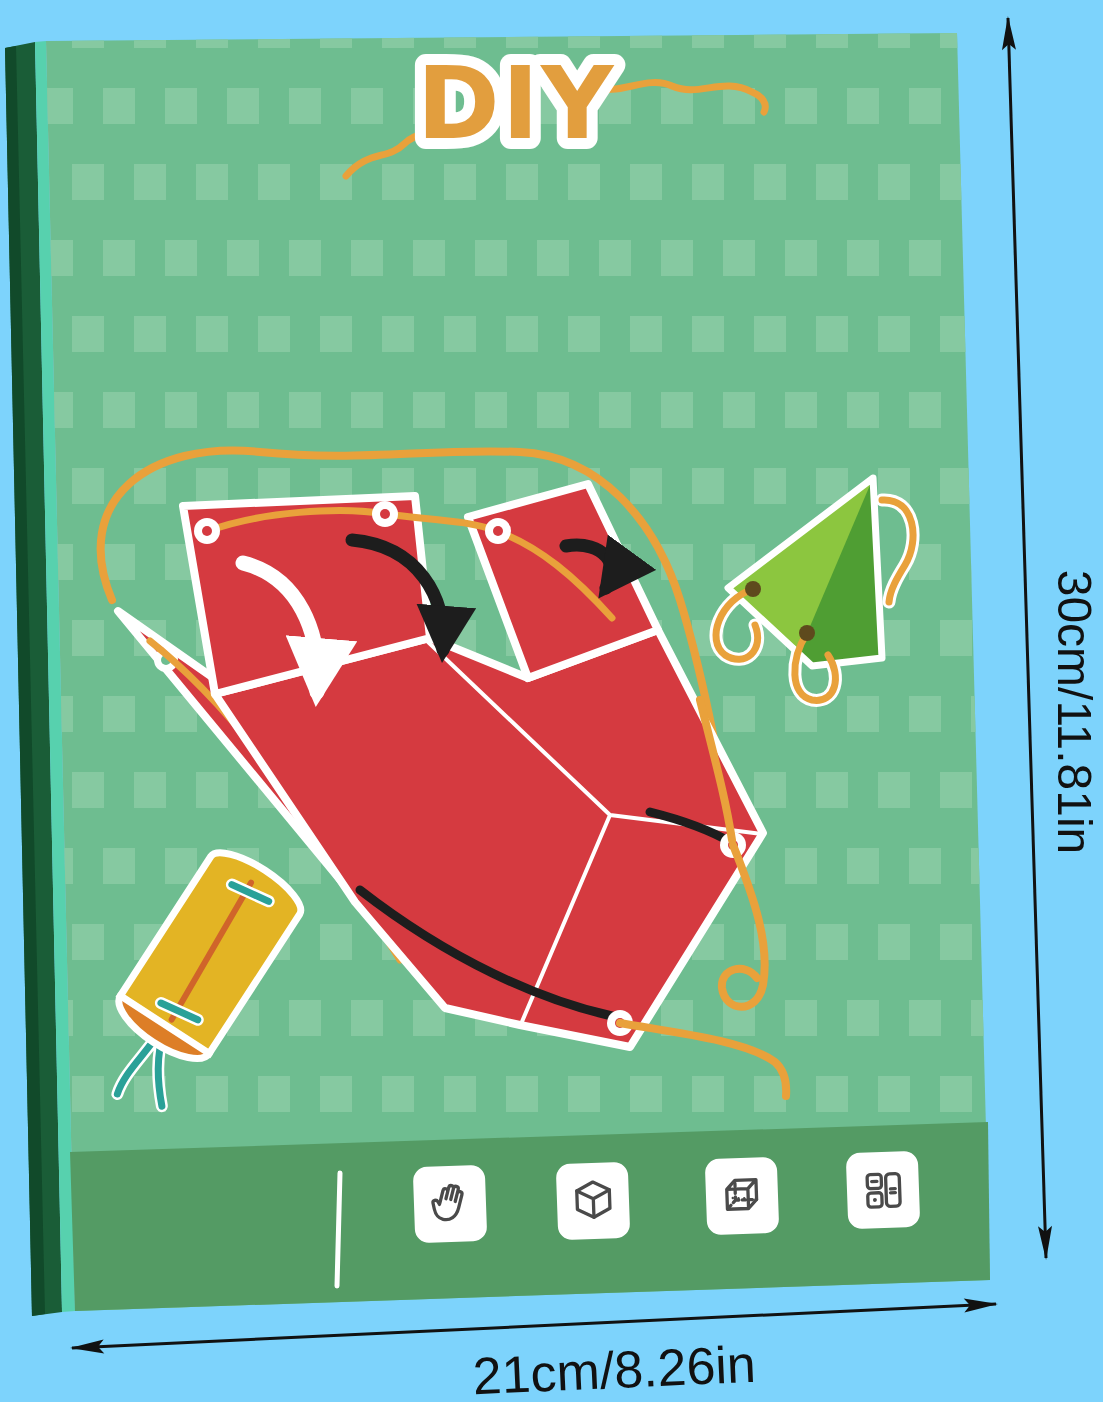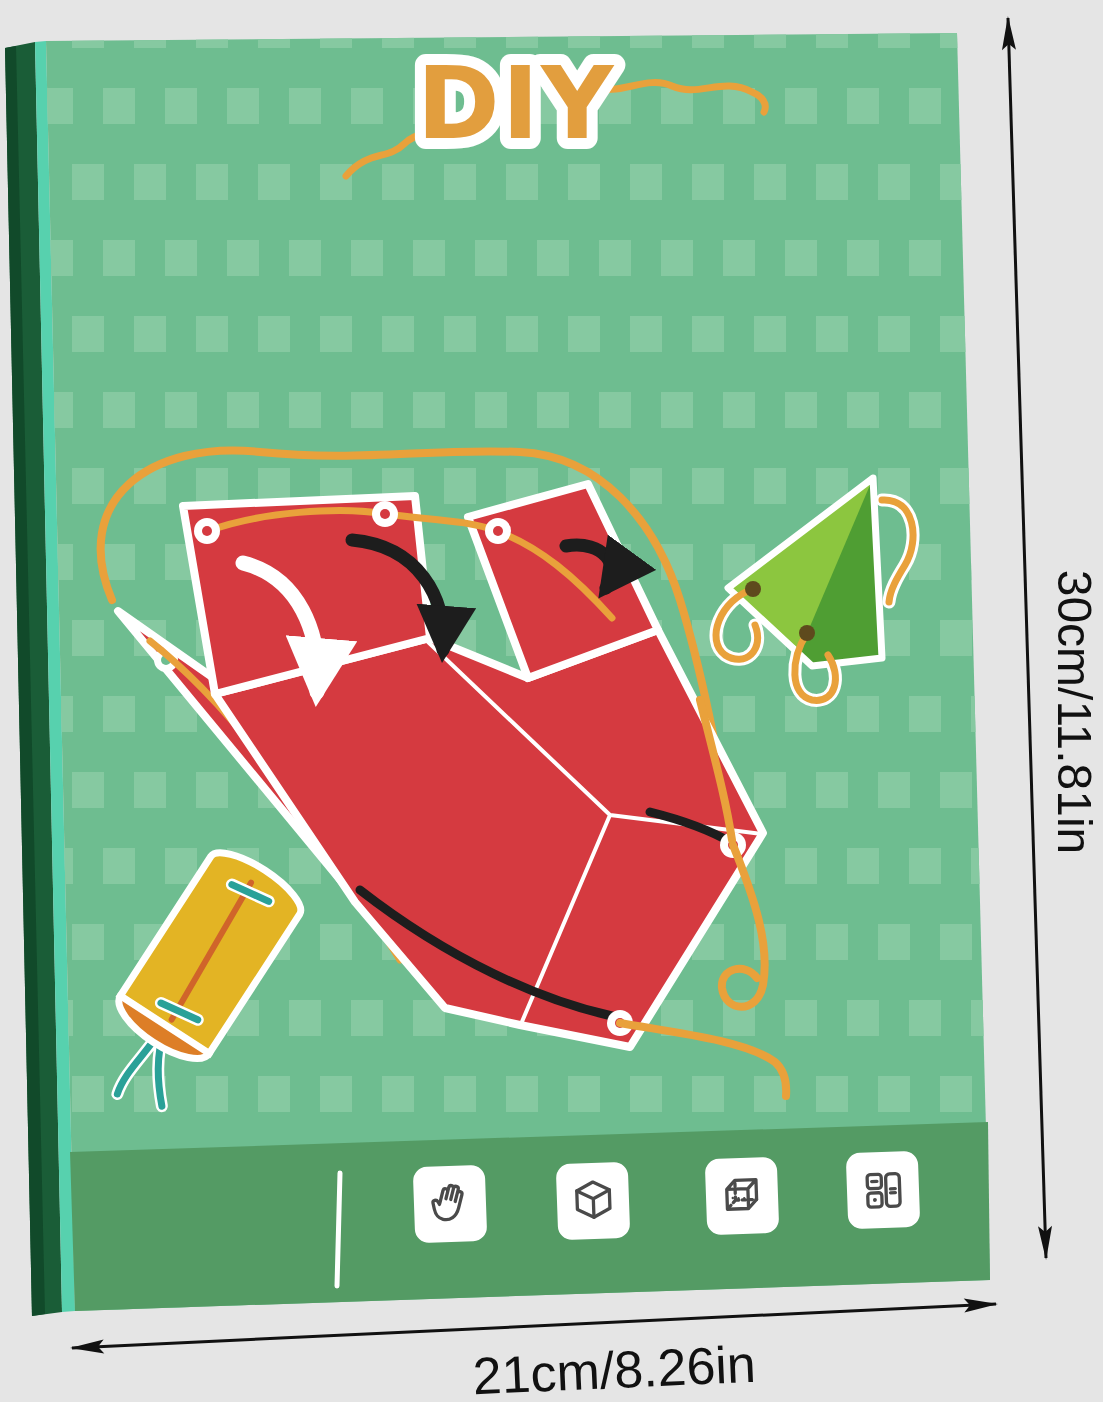--- a/index.html
+++ b/index.html
@@ -1,16 +1,16 @@
 <!DOCTYPE html>
 <html style="--face: #6ebd90; --square: #86c9a1; --band: #549b64; --spine: #1a5d37; --spine_dark: #114a2a; --teal_edge: #57d1ae; --title: #e29e3e; --string: #e9a13b; --red: #d53a40; --pyramid_light: #8cc63f; --pyramid_dark: #4f9e33; --cylinder_yellow: #e3b424; --cylinder_cap: #dd7e27; --cylinder_line: #d0642a; --stitch: #2aa198; --hole: #5e4a1d; --arrow_black: #1d1d1d; --icon_stroke: #4a4a4a; --dim: #111111;"><head>
 <meta charset="utf-8">
 <style>
   html,body{margin:0;padding:0;background:#ffffff;}
-  #stage{position:relative;width:1103px;height:1402px;background:#e5e5e5;overflow:hidden;
+  #stage{position:relative;width:1103px;height:1402px;background:#7dd3fc;overflow:hidden;
          font-family:"Liberation Sans",sans-serif;}
   svg{position:absolute;inset:0;}
   .spine{fill:var(--spine);}
   .spine-dark{fill:var(--spine_dark);}
   .teal{fill:var(--teal_edge);}
   .face{fill:var(--face);}
   .band{fill:var(--band);}
   .sq{fill:var(--square);}
   .red{fill:var(--red);stroke:#ffffff;stroke-width:8;stroke-linejoin:round;}
   .fold{stroke:#ffffff;stroke-width:4;fill:none;stroke-linecap:round;}

